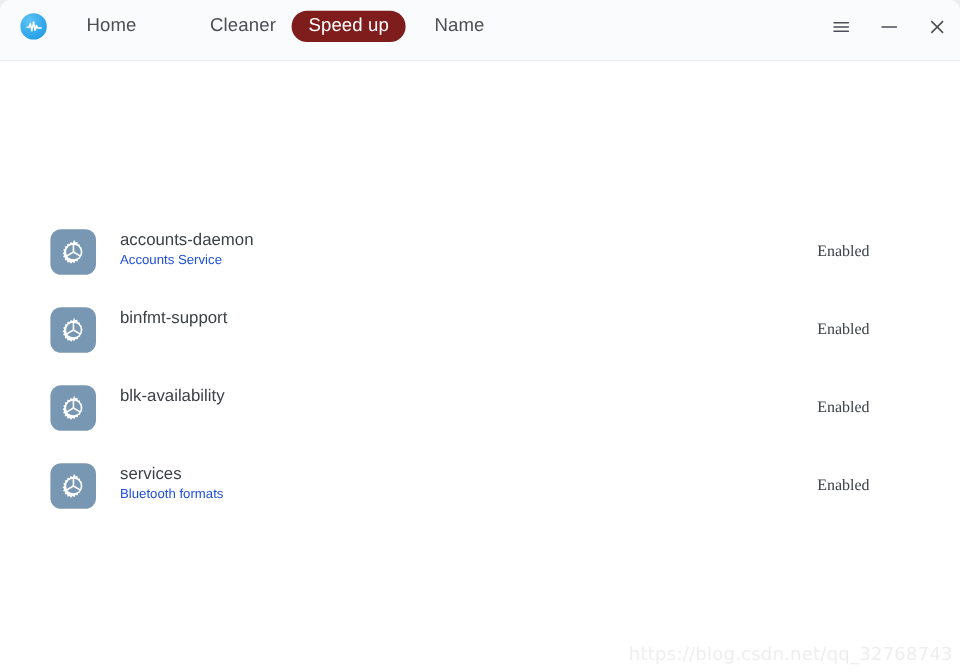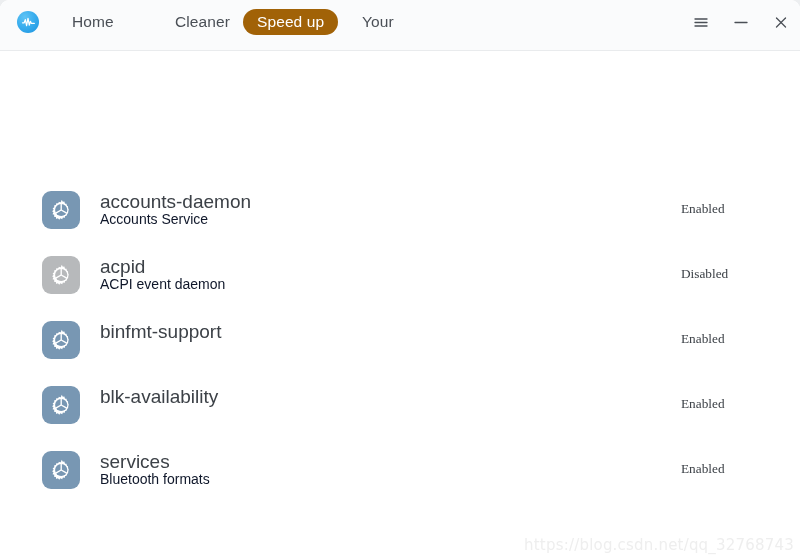--- a/index.html
+++ b/index.html
@@ -58,21 +58,21 @@
     height: 24px;
     line-height: 24px;
     font-size: 15.5px;
     color: #4a4f56;
     white-space: nowrap;
     cursor: pointer;
     letter-spacing: 0.1px;
   }
   .nav-item.active {
     color: #ffffff;
-    background: #a16207;
+    background: #7f1d1d;
     border-radius: 13px;
     padding: 0 14px;
     top: 9px;
     height: 26px;
     line-height: 26px;
   }
   #nav-home { left: 72px; }
   #nav-cleaner { left: 175px; }
   #nav-speedup { left: 243px; }
   #nav-tools { left: 362px; }
@@ -179,30 +179,30 @@
     justify-content: center;
   }
   .row-icon.enabled { background: #7897b3; }
   .row-icon.disabled { background: #b7b9bb; }
   .row-icon svg { display: block; }
 
   .row-name {
     position: absolute;
     left: 100px;
     top: 11px;
-    font-size: 19px;
+    font-size: 14px;
     color: #3c4147;
     white-space: nowrap;
   }
   .row-desc {
     position: absolute;
     left: 100px;
     top: 31px;
-    font-size: 14px;
-    color: #0f172a;
+    font-size: 11px;
+    color: #1d4ed8;
     white-space: nowrap;
   }
   .row-status {
     position: absolute;
     left: 681px;
     top: 21px;
     font-size: 13.3px;
     color: #3c4147;
     white-space: nowrap;
     font-family: Liberation Serif, serif;
@@ -229,21 +229,21 @@
 
     <div id="brand-logo">
       <svg width="15" height="15" viewBox="0 0 15 15">
         <path d="M1.5 7.8 L3.2 7.8 L4.3 4.6 L5.6 10.6 L7.0 3.3 L8.3 10.2 L9.4 6.3 L10.4 8.4 L13.3 8.4" fill="none" stroke="#ffffff" stroke-width="1.25" stroke-linecap="round" stroke-linejoin="round"></path>
       </svg>
     </div>
 
     <div class="nav-item" id="nav-home">Home</div>
     <div class="nav-item" id="nav-cleaner">Cleaner</div>
     <div class="nav-item active" id="nav-speedup">Speed up</div>
-    <div class="nav-item" id="nav-tools">Your</div>
+    <div class="nav-item" id="nav-tools">Name</div>
 
     <div class="win-btn" id="btn-menu">
       <svg width="22" height="22" viewBox="0 0 22 22">
         <g stroke="#4a4f56" stroke-width="1.3" stroke-linecap="round">
           <line x1="5" y1="8" x2="17" y2="8"></line>
           <line x1="5" y1="11.5" x2="17" y2="11.5"></line>
           <line x1="5" y1="15" x2="17" y2="15"></line>
         </g>
       </svg>
     </div>
@@ -289,45 +289,20 @@
               <line x1="13.2" y1="13" x2="18.7" y2="16.2"></line>
               <line x1="13.2" y1="13" x2="7.7" y2="16.2"></line>
             </g>
           </svg>
         </div>
         <div class="row-name">accounts-daemon</div>
         <div class="row-desc">Accounts Service</div>
         <div class="row-status">Enabled</div>
       </div>
 
-      <div class="service-row">
-        <div class="row-icon disabled">
-          <svg width="26" height="26" viewBox="0 0 26 26">
-            <g fill="#ffffff">
-              <path d="M13 1.2
-                       L14.05 3.25 L15.62 2.9 L16.1 5.05 L17.77 5.08 L17.6 7.25 L19.22 7.7 L18.35 9.7
-                       L19.77 10.62 L18.3 12.25 L19.38 13.6 L17.55 14.75 L18.15 16.42 L16.1 16.95
-                       L16.1 18.75 L14.05 18.6 L13.45 20.3 L11.68 19.45 L10.55 20.85 L9.2 19.4
-                       L7.62 20.1 L7.2 18.05 L5.42 17.95 L5.68 15.9 L3.95 15.35 L4.88 13.45
-                       L3.52 12.45 L5.05 10.95 L4.05 9.5 L5.88 8.5 L5.38 6.75 L7.42 6.35
-                       L7.5 4.55 L9.5 4.8 L10.15 3.1 L11.88 4.0 Z" transform="translate(0.5,1.5) scale(1.02)"></path>
-            </g>
-            <circle cx="13.2" cy="13" r="7.4" fill="#ffffff"></circle>
-            <circle cx="13.2" cy="13" r="6.1" fill="#b7b9bb"></circle>
-            <g stroke="#ffffff" stroke-width="1.35">
-              <line x1="13.2" y1="13" x2="13.2" y2="6.6"></line>
-              <line x1="13.2" y1="13" x2="18.7" y2="16.2"></line>
-              <line x1="13.2" y1="13" x2="7.7" y2="16.2"></line>
-            </g>
-          </svg>
-        </div>
-        <div class="row-name">acpid</div>
-        <div class="row-desc">ACPI event daemon</div>
-        <div class="row-status">Disabled</div>
-      </div>
 
       <div class="service-row">
         <div class="row-icon enabled">
           <svg width="26" height="26" viewBox="0 0 26 26">
             <g fill="#ffffff">
               <path d="M13 1.2
                        L14.05 3.25 L15.62 2.9 L16.1 5.05 L17.77 5.08 L17.6 7.25 L19.22 7.7 L18.35 9.7
                        L19.77 10.62 L18.3 12.25 L19.38 13.6 L17.55 14.75 L18.15 16.42 L16.1 16.95
                        L16.1 18.75 L14.05 18.6 L13.45 20.3 L11.68 19.45 L10.55 20.85 L9.2 19.4
                        L7.62 20.1 L7.2 18.05 L5.42 17.95 L5.68 15.9 L3.95 15.35 L4.88 13.45

